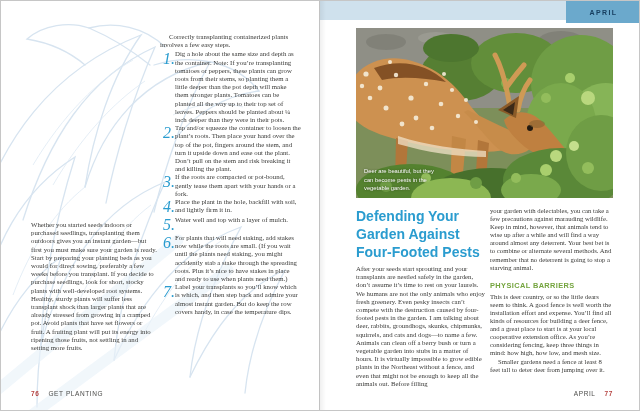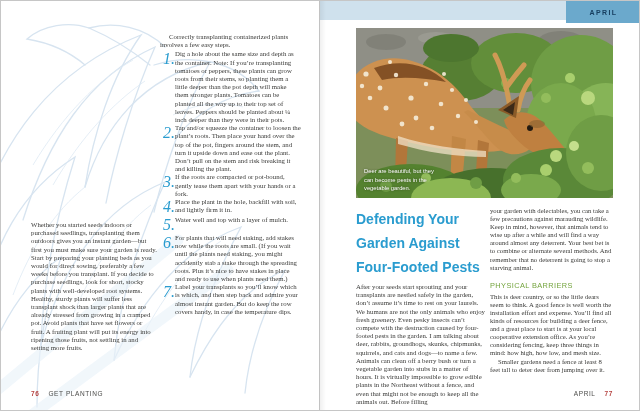--- a/index.html
+++ b/index.html
@@ -41,24 +41,24 @@
   .tab{position:absolute;left:247px;top:0;width:75px;height:22px;background:#6ba9cc;
     display:flex;align-items:center;justify-content:center;}
   .tab span{font-family:"Liberation Sans", sans-serif;font-weight:bold;font-size:7px;
     letter-spacing:1.4px;color:#173f60;}
   .photo{position:absolute;left:37px;top:27px;width:257px;height:170px;overflow:hidden;background:#7d8f5a;}
   .caption{position:absolute;left:8px;bottom:5px;width:74px;color:#ffffff;
     font-family:"Liberation Sans", sans-serif;font-size:5.8px;line-height:8.6px;
     text-shadow:0 0 2px rgba(40,60,20,0.8);}
   .article-col{position:absolute;left:37px;top:206px;width:130px;}
   h2.art{font-family:"Liberation Sans", sans-serif;font-weight:bold;color:#2a9ccf;
-    font-size:14px;line-height:24px;margin:0 0 4px 0;}
+    font-size:14px;line-height:18px;margin:0 0 4px 0;}
   .cont-col{position:absolute;left:171px;top:206px;width:123px;}
   .cont-col .serif{font-size:6.7px;line-height:8.1px;}
-  h3.green{font-family:"Liberation Sans", sans-serif;font-weight:normal;color:#74a43e;
+  h3.green{font-family:"Liberation Sans", sans-serif;font-weight:bold;color:#74a43e;
     font-size:7.4px;letter-spacing:0.4px;margin:9px 0 3px 0;}
   p.indent{text-indent:8px;}
 </style>
 </head>
 <body>
 
 <div class="spread">
 
   <div class="page page-left">
 

